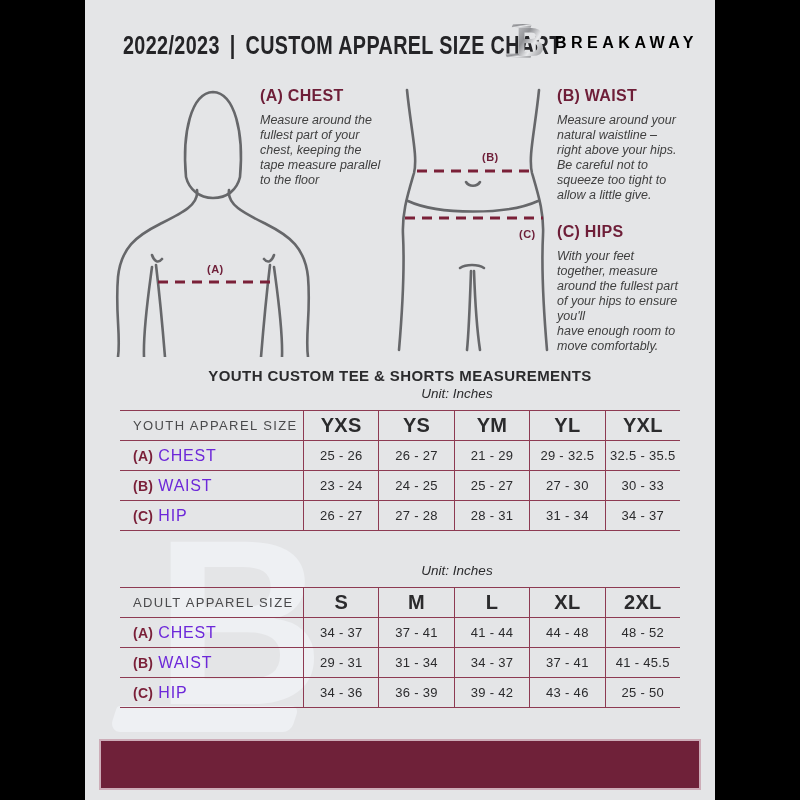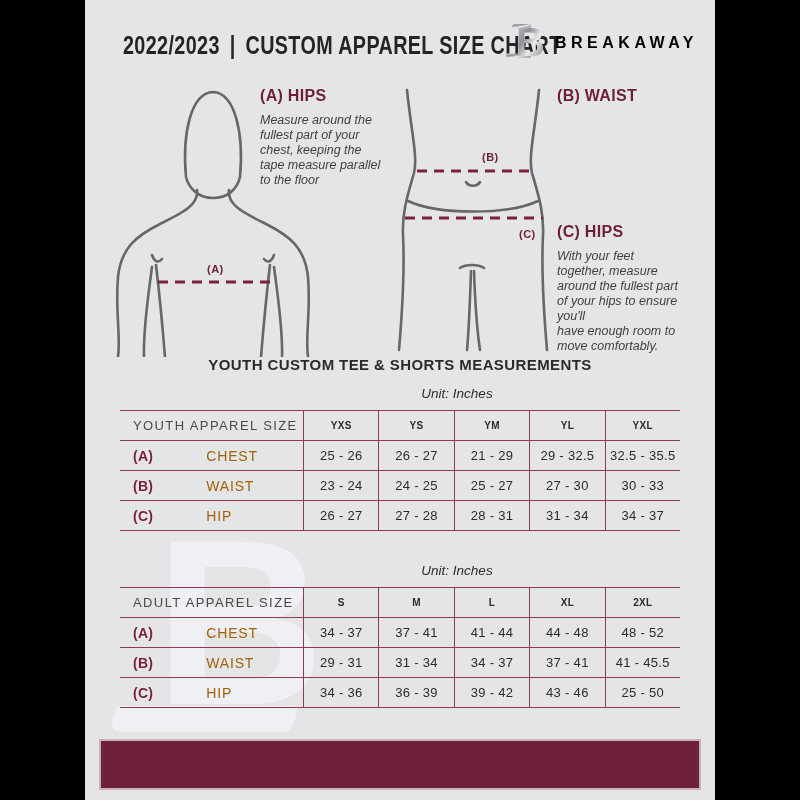--- a/index.html
+++ b/index.html
@@ -27,24 +27,24 @@
   .sec-title{position:absolute;left:0;width:630px;text-align:center;font-weight:bold;font-size:15px;
     letter-spacing:.4px;color:#2b2b2d;}
   .sec-unit{position:absolute;left:0;width:744px;text-align:center;font-style:italic;font-size:13.5px;color:#2b2b2d;}
 
   
   .size-table{position:absolute;left:35px;width:560px;z-index:2;border-bottom:1.5px solid #8d3a52;}
   .trow{display:grid;grid-template-columns:183px repeat(5,1fr);height:30px;border-top:1.5px solid #8d3a52;box-sizing:border-box;}
   .cell{display:flex;align-items:center;justify-content:center;font-size:13px;color:#2b2b2d;letter-spacing:.3px;}
   .cell.vline{border-left:1.5px solid #8d3a52;}
   .cell.label{justify-content:flex-start;padding-left:13px;}
-  .thead .cell{font-weight:bold;font-size:10px;}
+  .thead .cell{font-weight:bold;font-size:20px;}
   .thead .cell.label{font-weight:normal;font-size:13px;letter-spacing:1.4px;color:#4a4a4c;}
   .prefix{color:#7a1f38;font-weight:bold;margin-right:5px;font-size:14px;}
-  .rlabel{font-size:14px;letter-spacing:.8px;color:#a16207;margin-left:48px;}
+  .rlabel{font-size:16px;letter-spacing:.8px;color:#6d28d9;}
 
   
   .wm-b{position:absolute;left:70px;top:505px;font-size:235px;line-height:1;font-weight:bold;
     color:#eef0f3;z-index:1;}
   .wm-base{position:absolute;left:28px;top:706px;width:182px;height:26px;background:#eef0f3;
     transform:skewX(-18deg);border-radius:3px 8px 8px 12px;z-index:1;}
 
   
   .footer-bar{position:absolute;left:14px;top:739px;width:602px;height:51px;box-sizing:border-box;
     background:#6f2139;border:2px solid #cdadb8;z-index:2;}
@@ -107,39 +107,45 @@
         <path d="M 84,186 C 85,215 87,245 90,265"></path>
       </g>
       <path d="M 27,86 L 143,86" stroke="#7a2038" stroke-width="3" stroke-dasharray="10 7" fill="none"></path>
       <path d="M 15,133 L 153,133" stroke="#7a2038" stroke-width="3" stroke-dasharray="10 7" fill="none"></path>
     </svg>
 
     <span class="marker" style="left:122px;top:263px">(A)</span>
     <span class="marker" style="left:397px;top:151px">(B)</span>
     <span class="marker" style="left:434px;top:228px">(C)</span>
 
-    <div class="measure-heading" style="left:175px;top:87px">(A) HIPS</div>
+    <div class="measure-heading" style="left:175px;top:87px">(A) CHEST</div>
     <div class="measure-desc" style="left:175px;top:113px;width:160px">Measure around the
 fullest part of your
 chest, keeping the
 tape measure parallel
 to the floor</div>
 
     <div class="measure-heading" style="left:472px;top:87px">(B) WAIST</div>
+    <div class="measure-desc" style="left:472px;top:113px;width:150px">Measure around your
+natural waistline –
+right above your hips.
+Be careful not to
+squeeze too tight to
+allow a little give.</div>
 
     <div class="measure-heading" style="left:472px;top:223px">(C) HIPS</div>
     <div class="measure-desc" style="left:472px;top:249px;width:155px">With your feet
 together, measure
 around the fullest part
 of your hips to ensure
 you'll
 have enough room to
 move comfortably.</div>
 
-    <div class="sec-title" style="top:356px">YOUTH CUSTOM TEE &amp; SHORTS MEASUREMENTS</div>
+    <div class="sec-title" style="top:367px">YOUTH CUSTOM TEE &amp; SHORTS MEASUREMENTS</div>
     <div class="sec-unit" style="top:386px">Unit: Inches</div>
 
     <div class="size-table" style="top:410px">
       <div class="trow thead">
         <div class="cell label">YOUTH APPAREL SIZE</div>
         <div class="cell vline">YXS</div>
         <div class="cell vline">YS</div>
         <div class="cell vline">YM</div>
         <div class="cell vline">YL</div>
         <div class="cell vline">YXL</div>

